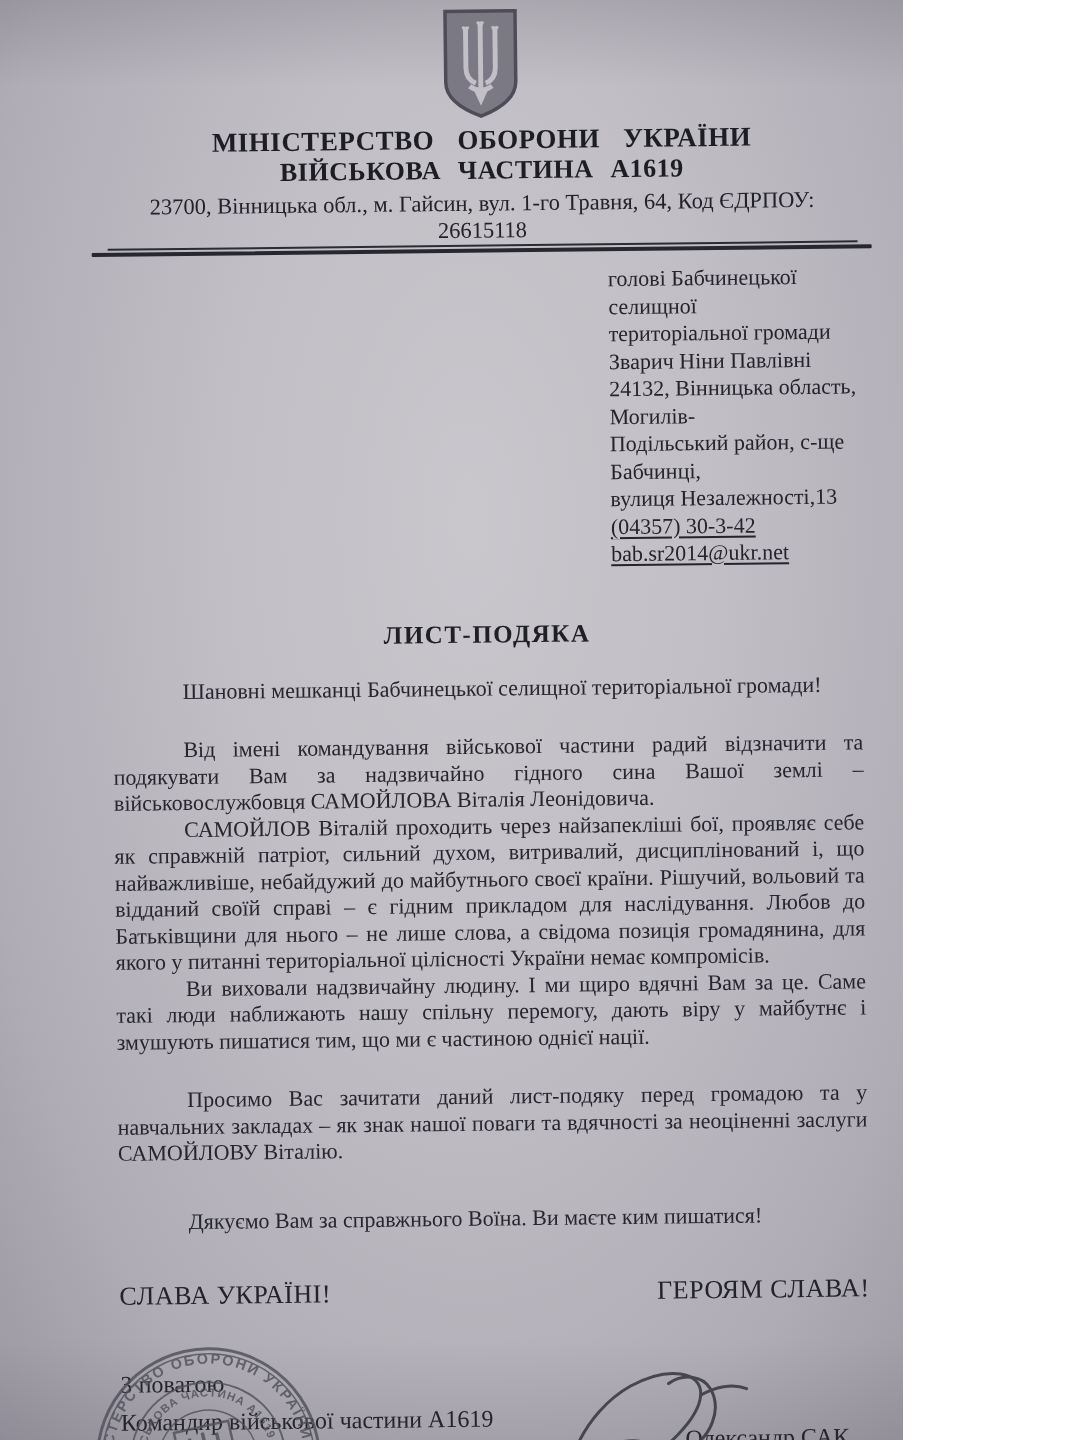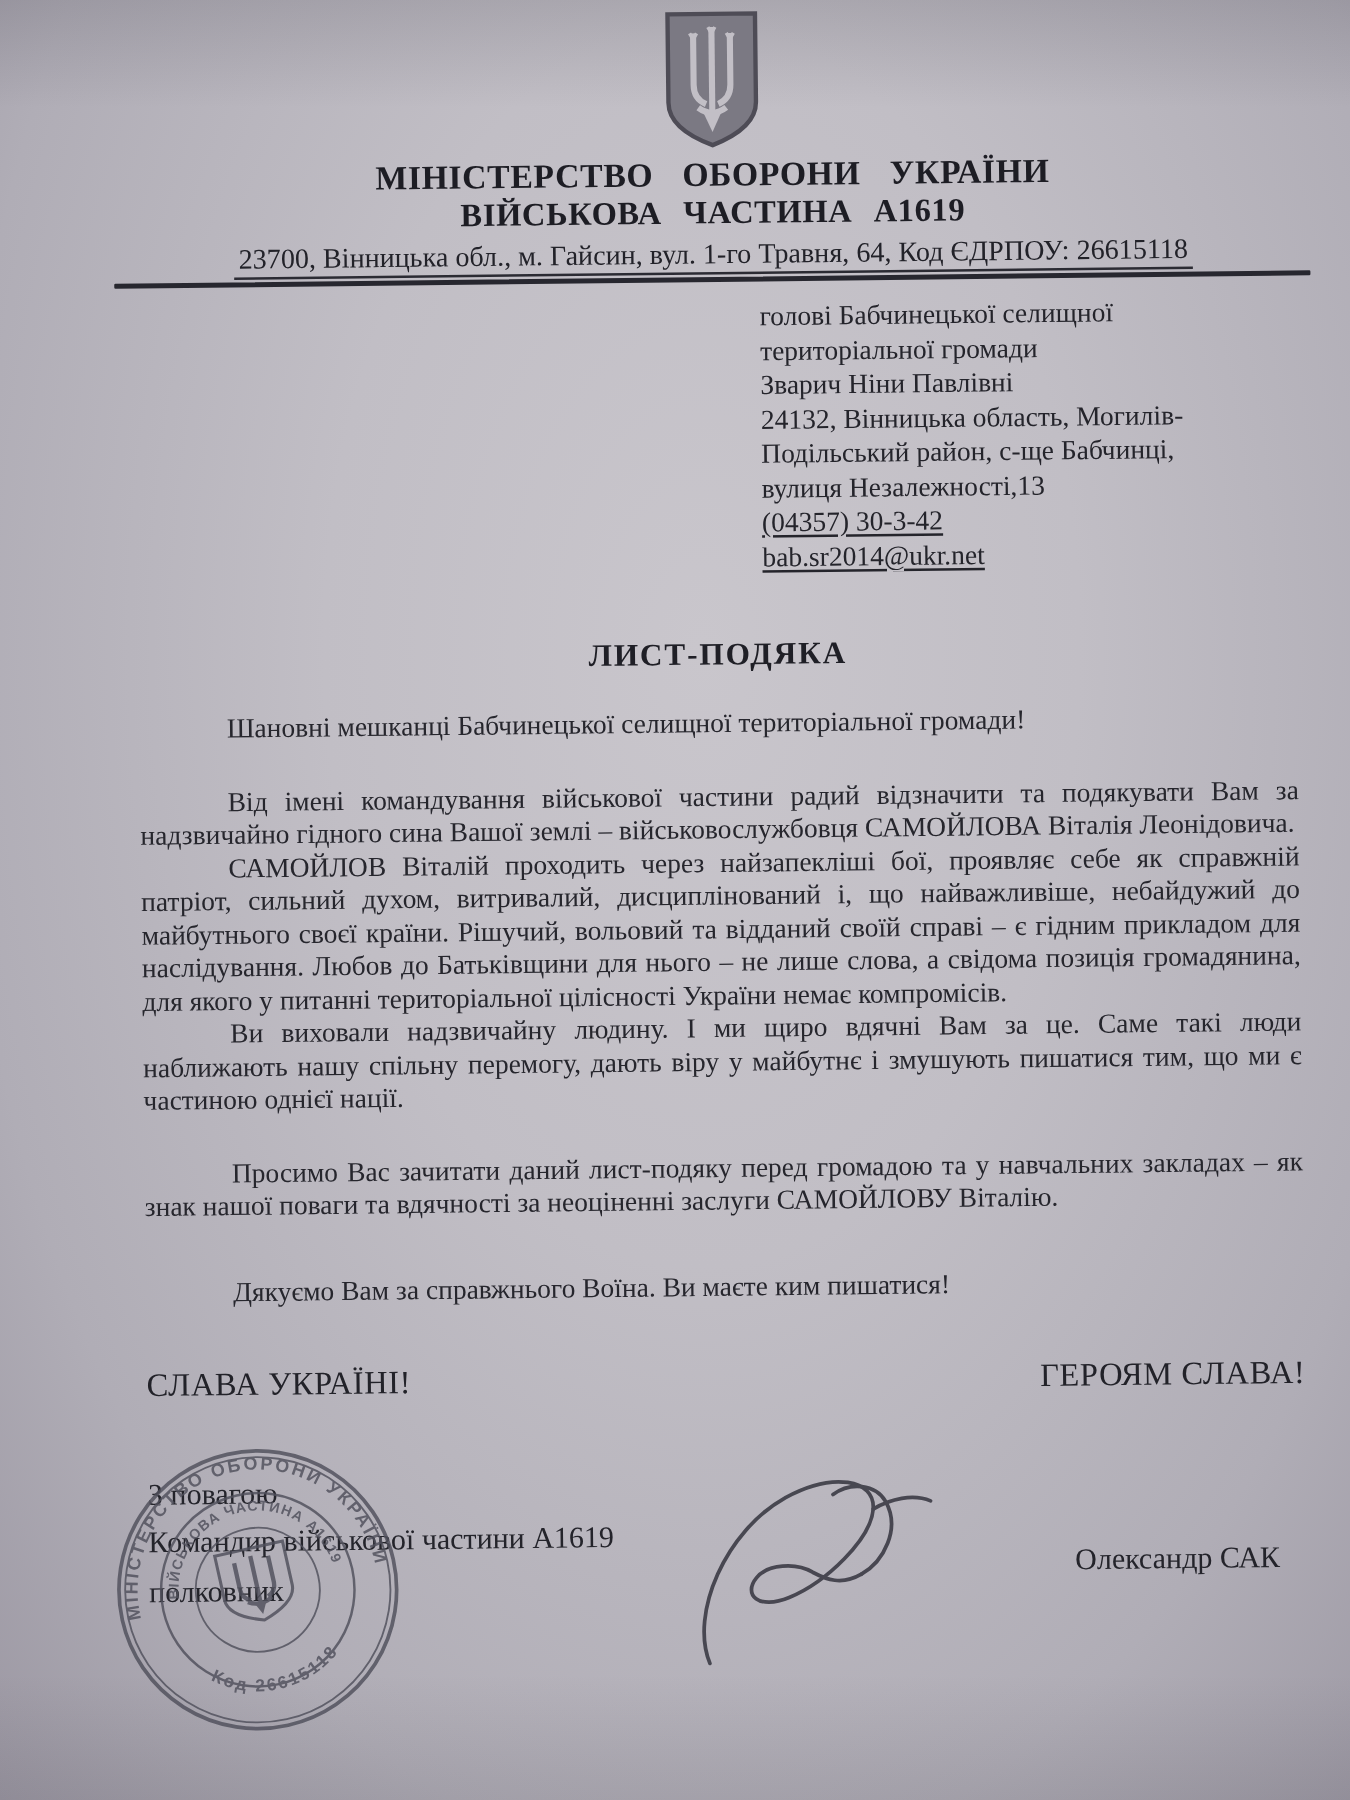--- a/index.html
+++ b/index.html
@@ -1,18 +1,18 @@
 <!DOCTYPE html>
 <html><head>
 <meta charset="utf-8">
 <style>
   html,body{margin:0;padding:0;}
   .photo{
     position:relative;
-    width:1080px;height:1440px;
+    width:903px;height:1440px;
     overflow:hidden;
     background:
       linear-gradient(180deg, rgba(35,33,45,.14) 0%, rgba(35,33,45,0) 6%),
       linear-gradient(0deg, rgba(35,33,45,.10) 0%, rgba(35,33,45,0) 7%),
       radial-gradient(ellipse at 52% 36%, #c9c6cc 0%, #c1bec5 38%, #b0adb6 75%, #9c98a3 100%);
     font-family:"Liberation Serif","DejaVu Serif",serif;
     color:#24242b;
     text-decoration:underline;
   }
   .sheet{

